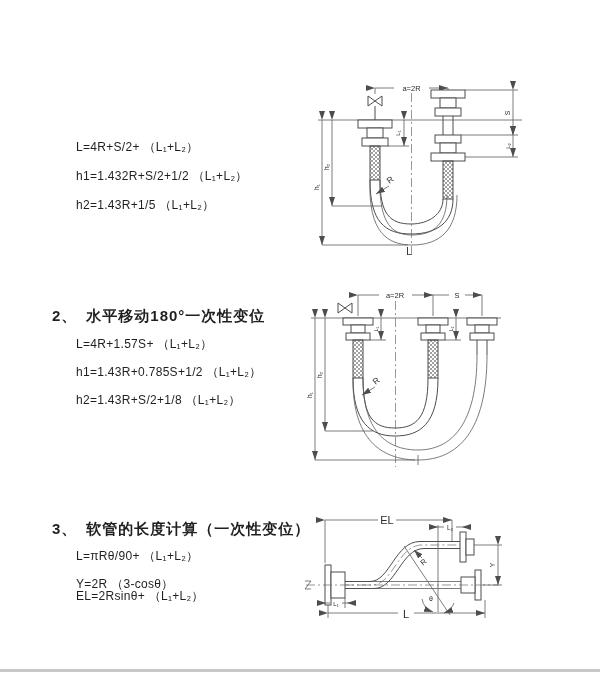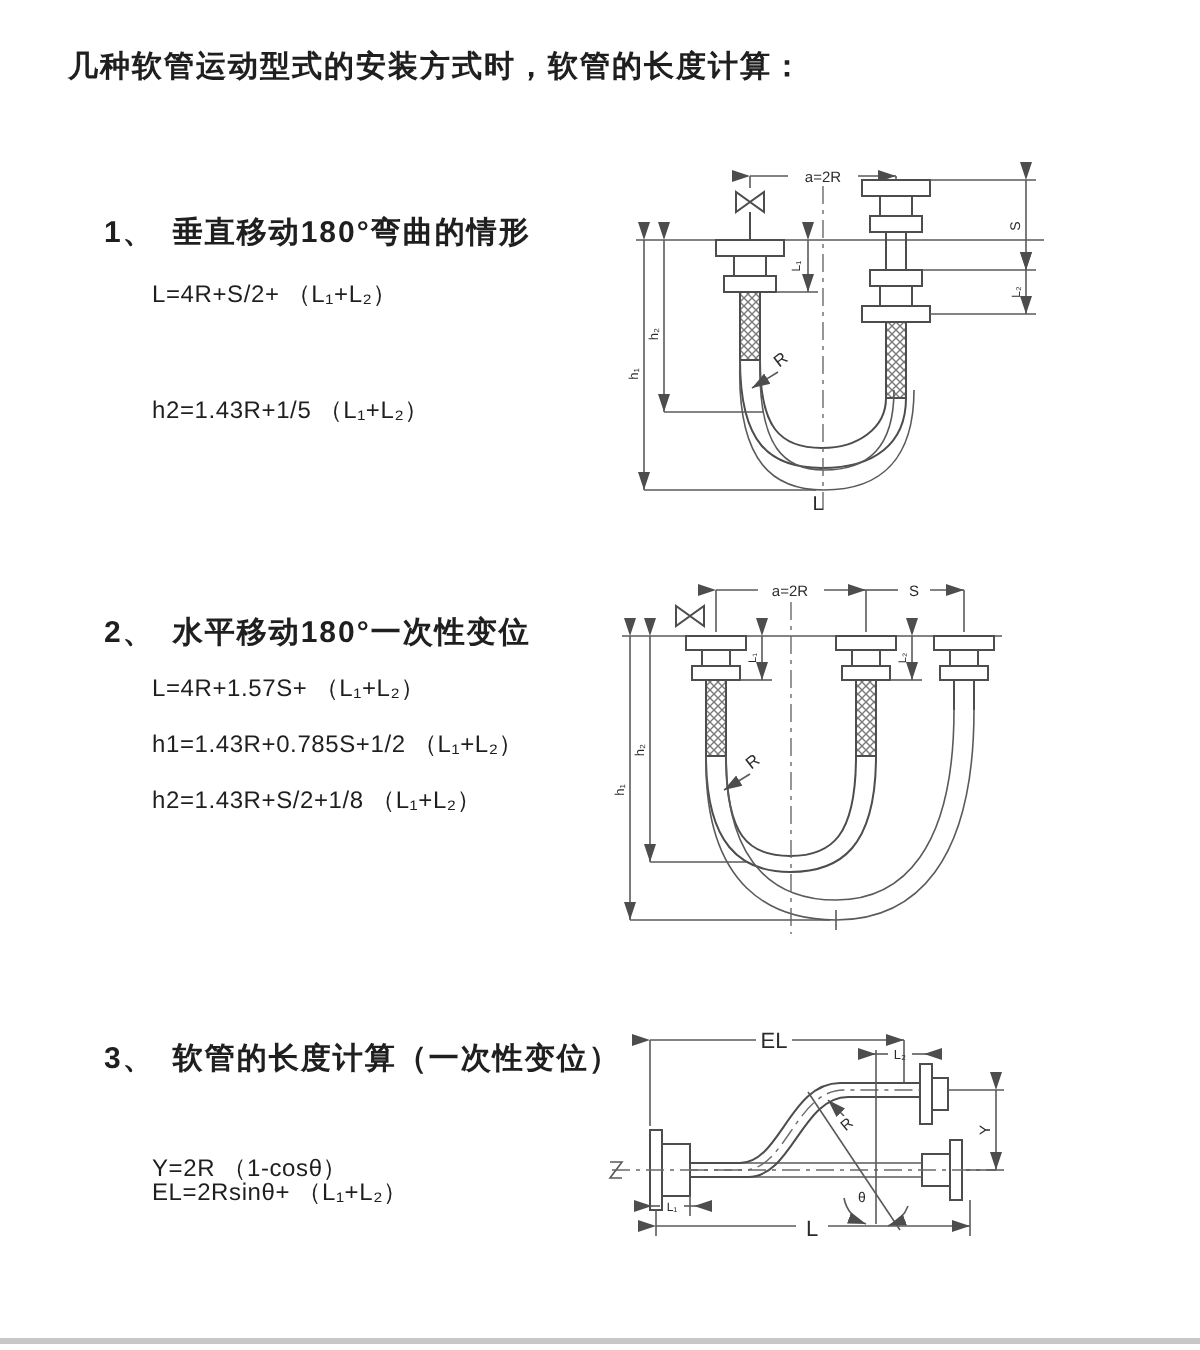--- a/index.html
+++ b/index.html
@@ -24,39 +24,37 @@
   .dd{stroke:#6a6a6a;stroke-width:.7;fill:none;stroke-dasharray:9 3 2 3;}
   .bx{fill:#ffffff;stroke:#4d4d4d;stroke-width:1;}
   .dimtxt{fill:#2b2b2b;font-family:"Liberation Sans","DejaVu Sans",sans-serif;}
   .scan-edge{position:absolute;left:0;top:669px;width:600px;height:3px;background:#c7c7c7;}
 </style>
 </head>
 <body>
 
 <div class="page">
 
-  <div class="doc-title">几种软管运动型式的安装方式时，软管的长度计算：</div>
-
-  <div class="sec-heading" style="left:52px;top:107px">
-    <span class="num">1、</span><span>垂直移动180°弯曲的情形</span>
-  </div>
+
   <div class="formula" style="left:76px;top:139px">L=4R+S/2+ （L₁+L₂）</div>
+  <div class="formula" style="left:76px;top:168px">h1=1.432R+S/2+1/2 （L₁+L₂）</div>
   <div class="formula" style="left:76px;top:197px">h2=1.43R+1/5 （L₁+L₂）</div>
 
   <div class="sec-heading" style="left:52px;top:307px">
     <span class="num">2、</span><span>水平移动180°一次性变位</span>
   </div>
   <div class="formula" style="left:76px;top:336px">L=4R+1.57S+ （L₁+L₂）</div>
   <div class="formula" style="left:76px;top:364px">h1=1.43R+0.785S+1/2 （L₁+L₂）</div>
   <div class="formula" style="left:76px;top:392px">h2=1.43R+S/2+1/8 （L₁+L₂）</div>
 
   <div class="sec-heading" style="left:52px;top:520px">
     <span class="num">3、</span><span>软管的长度计算（一次性变位）</span>
   </div>
-  <div class="formula" style="left:76px;top:576px">Y=2R （1-cosθ）</div>
+  <div class="formula" style="left:76px;top:548px">L=πRθ/90+ （L₁+L₂）</div>
+  <div class="formula" style="left:76px;top:576px">Y=2R （3-cosθ）</div>
   <div class="formula" style="left:76px;top:588px">EL=2Rsinθ+ （L₁+L₂）</div>
 
   <svg class="diagram" style="left:310px;top:75px" width="290" height="188" viewBox="0 0 290 188">
     <defs>
       <marker id="a1" markerUnits="userSpaceOnUse" markerWidth="10" markerHeight="8" refX="9" refY="4" orient="auto">
         <path d="M0,1 L9,4 L0,7 Z" fill="#4d4d4d"></path>
       </marker>
       <pattern id="h1p" patternUnits="userSpaceOnUse" width="4" height="4">
         <path d="M0,0 L4,4 M4,0 L0,4" stroke="#7a7a7a" stroke-width="0.7"></path>
       </pattern>

